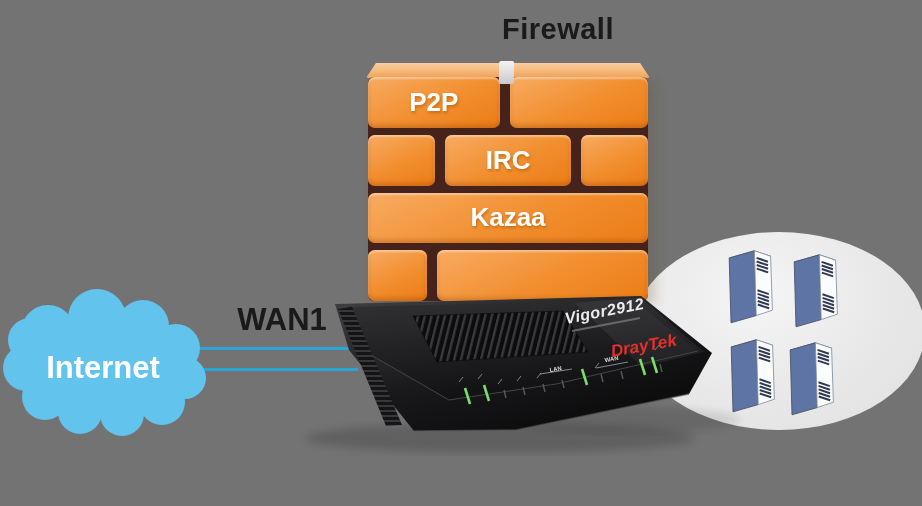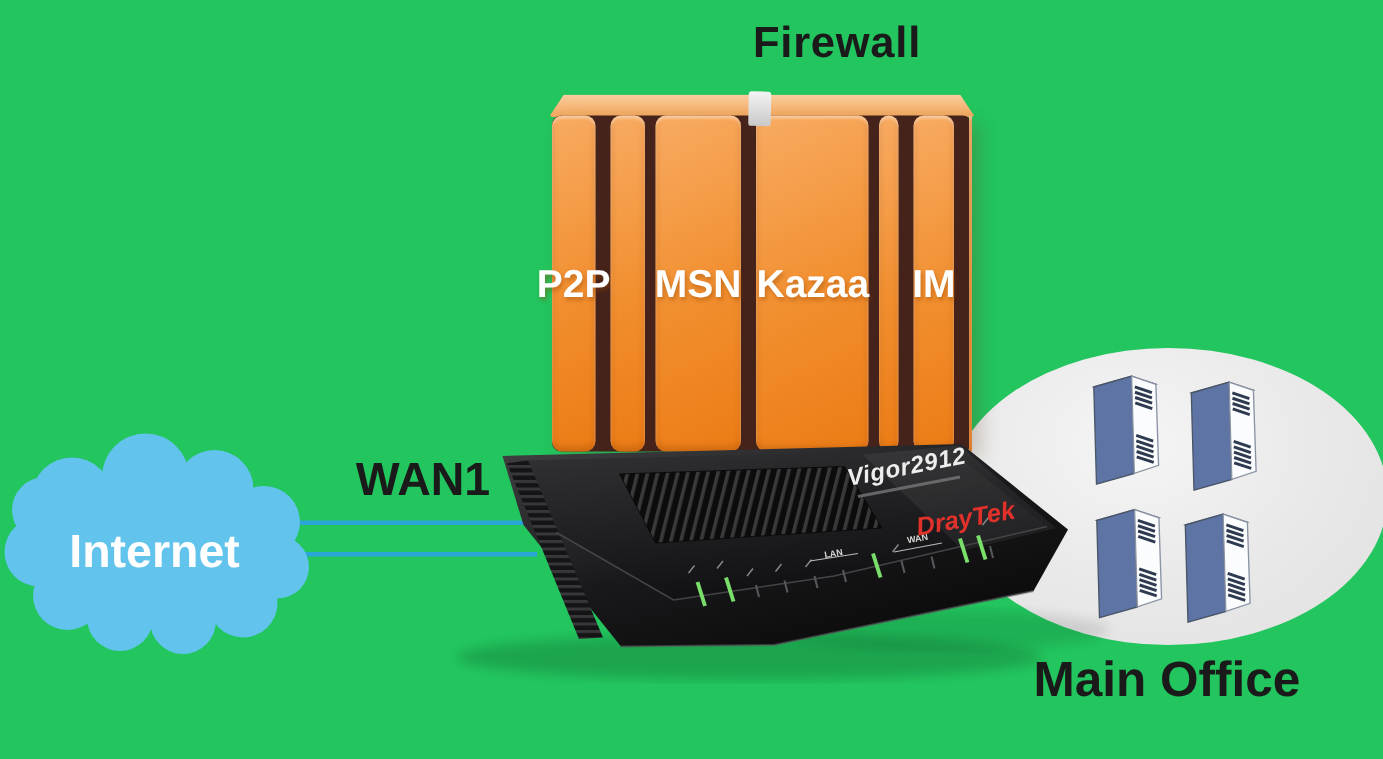--- a/index.html
+++ b/index.html
@@ -1,28 +1,28 @@
 <!DOCTYPE html>
 <html><head>
 <meta charset="utf-8">
 <style>
   html,body{margin:0;padding:0;background:#fff;}
-  .stage{position:relative;width:922px;height:506px;background:#22c55e;overflow:hidden;
+  .stage{position:relative;width:922px;height:506px;background:#737373;overflow:hidden;
          font-family:"Liberation Sans",sans-serif;}
 
   
   .lbl{position:absolute;font-weight:bold;color:#1a1a1a;z-index:6;white-space:nowrap;}
   .fw-title{left:458px;top:13px;width:200px;text-align:center;font-size:29px;letter-spacing:.5px;}
   .wan1-lbl{left:232px;top:302px;width:100px;text-align:center;font-size:31px;}
   .wan2-lbl{left:232px;top:381px;width:100px;text-align:center;font-size:27px;}
   .office-lbl{left:633px;top:434px;width:290px;text-align:center;font-size:33px;}
 
   
   .wall{position:absolute;left:368px;top:77px;width:280px;height:224px;background:#45221A;
-        border-radius:6px;display:flex;gap:7px;z-index:3;
+        border-radius:6px;display:flex;flex-direction:column;gap:7px;z-index:3;
         box-shadow:6px 5px 12px rgba(100,70,40,.25);}
   .wall-row{display:flex;gap:10px;flex:1;}
   .brick{background:linear-gradient(155deg,#F8AB62 0%,#F18E2E 55%,#EC7C15 100%);
          border-radius:7px;display:flex;align-items:center;justify-content:center;
          color:#fff;font-weight:bold;font-size:26px;
          text-shadow:1px 2px 3px rgba(150,70,0,.45);
          box-shadow:inset 0 2px 2px rgba(255,255,255,.4), inset 0 -3px 4px rgba(130,55,0,.28);}
   .wfill{flex:1;}.w47{width:47%;}.w45{width:45%;}.w44{width:44%;}
   .w43{width:43%;}.w24{width:24%;}.w21{width:21%;}
   .wall-top{position:absolute;left:366px;top:63px;width:284px;height:15px;z-index:3;
@@ -86,33 +86,38 @@
   <div class="wall">
     <div class="wall-row">
       <div class="brick w47">
           <span>P2P</span>
         </div>
       <div class="brick wfill">
           <span></span>
         </div>
     </div>
     <div class="wall-row">
-      <div class="brick w47">
-          <span>MSN</span>
-        </div>
+      <div class="brick w24">
+          <span></span>
+        </div>
+      <div class="brick w45">
+          <span>IRC</span>
+        </div>
+      <div class="brick wfill">
+          <span></span>
+        </div>
+    </div>
+    <div class="wall-row">
       <div class="brick wfill">
           <span>Kazaa</span>
         </div>
     </div>
     <div class="wall-row">
       <div class="brick w21">
           <span></span>
-        </div>
-      <div class="brick w43">
-          <span>IM</span>
         </div>
       <div class="brick wfill">
           <span></span>
         </div>
     </div>
   </div>
 
   <div class="wan-line wan-line1"></div>
   <div class="wan-line wan-line2"></div>
   <div class="lbl wan1-lbl">WAN1</div>
@@ -201,15 +206,14 @@
       <line x1="596" y1="368" x2="628" y2="362" stroke="#bbbbbb" stroke-width="0.7"></line>
       <text x="556" y="371" font-size="6" font-weight="bold" fill="#d8d8d8" text-anchor="middle" transform="rotate(-10 556 371)">LAN</text>
       <text x="612" y="361" font-size="6" font-weight="bold" fill="#d8d8d8" text-anchor="middle" transform="rotate(-10 612 361)">WAN</text>
     </g>
 
     <text x="566" y="324" font-size="16" font-weight="bold" font-style="italic" fill="#EDEDED" transform="rotate(-11 566 324)" letter-spacing="0.5">Vigor2912</text>
     <line x1="572" y1="331" x2="640" y2="318" stroke="#77777a" stroke-width="2" opacity="0.8"></line>
     <text x="612" y="357" font-size="17" font-weight="bold" font-style="italic" fill="#E0312B" transform="rotate(-10 612 357)">DrayTek</text>
   </svg>
 
-  <div class="lbl office-lbl">Main Office</div>
 
 </div>
 
 </body></html>

